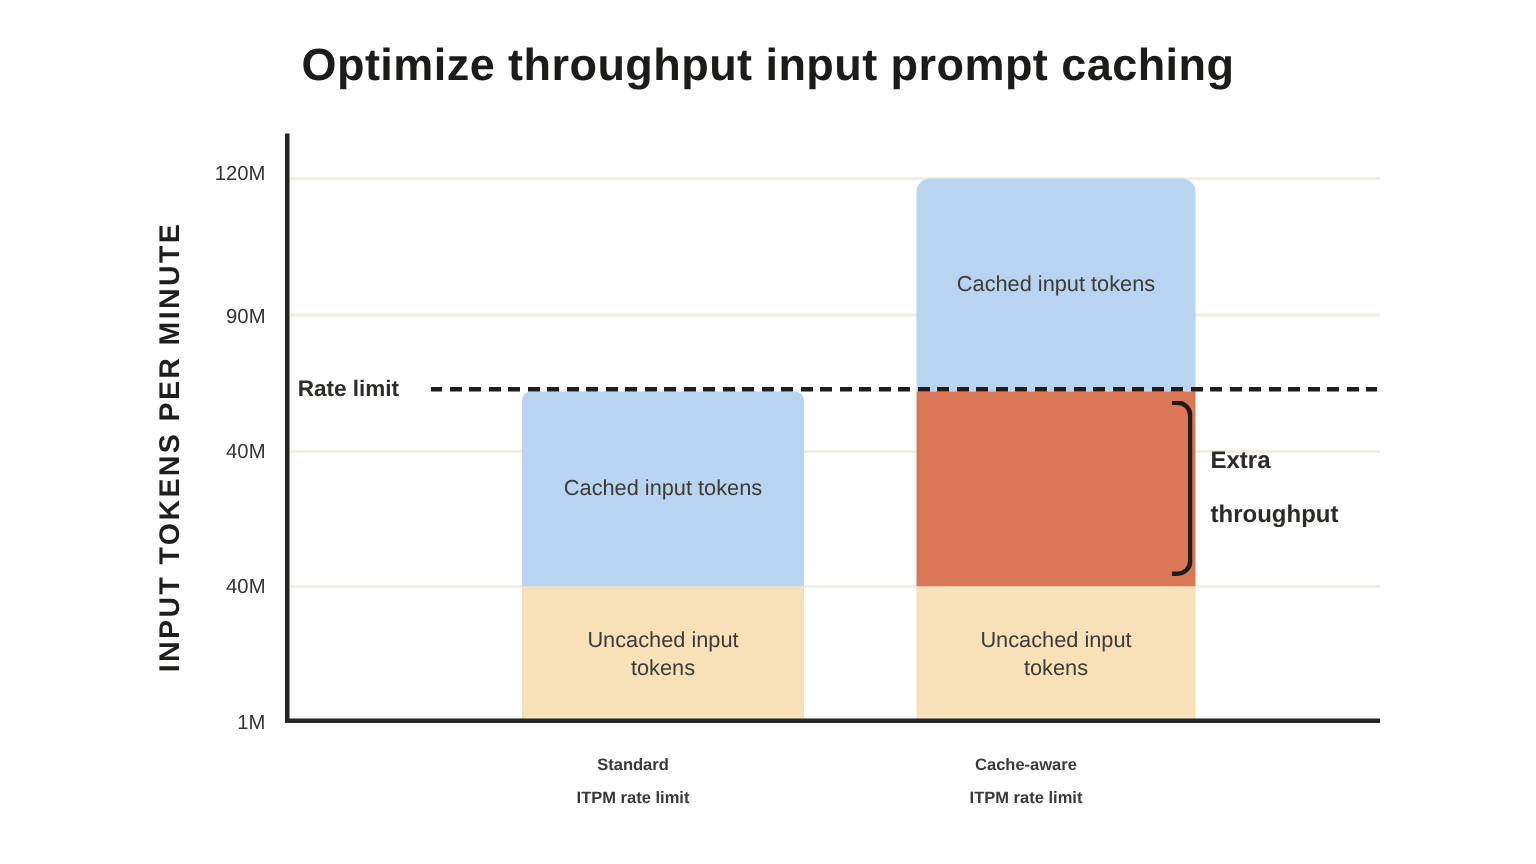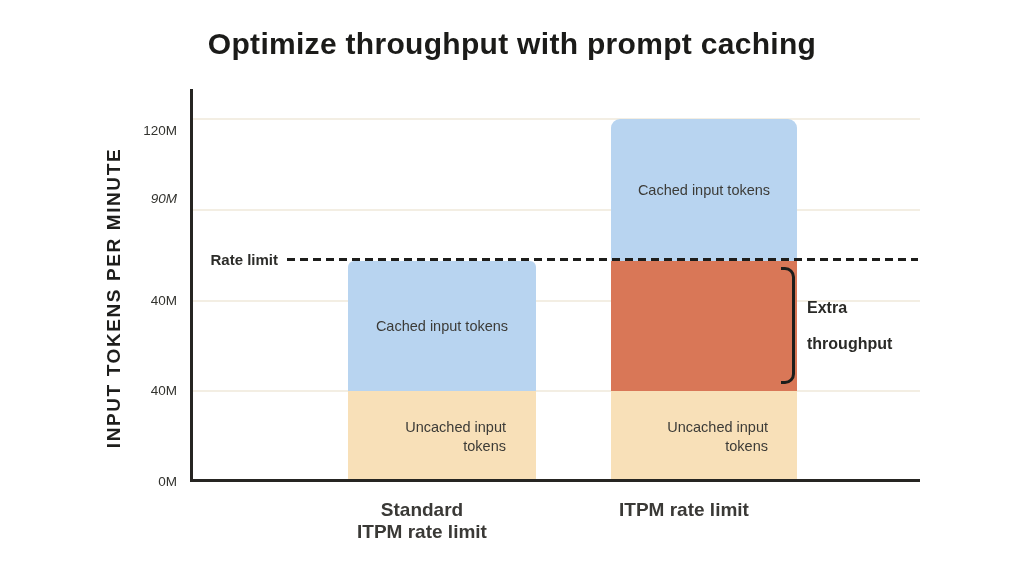--- a/index.html
+++ b/index.html
@@ -24,50 +24,50 @@
     position:absolute;left:-13px;transform:translateX(-100%);
     font-size:13.5px;color:#33332f;white-space:nowrap;line-height:16px;z-index:1;
   }
   .bar{position:absolute;bottom:0;display:flex;flex-direction:column;z-index:2;margin-left:20px;}
   #bar-0{left:138px;width:188px;}
   #bar-1{left:401px;width:186px;}
   .seg{display:flex;align-items:center;justify-content:center;}
   .seg-top-l{border-radius:6px 6px 0 0;}
   .seg-top-r{border-radius:9px 9px 0 0;}
   .lbl{font-size:14.5px;color:#3c3b37;text-align:center;line-height:19px;}
-  .seg-uncached .lbl{max-width:128px;text-align:right;}
+  .seg-uncached .lbl{max-width:128px;}
   #rate-line{
     position:absolute;left:97px;width:631px;height:2.5px;z-index:4;
     background:repeating-linear-gradient(90deg,#1d1d1b 0 8px,transparent 8px 13px);
   }
   #rate-label{
-    position:absolute;left:12px;width:76px;text-align:right;
+    position:absolute;left:0;width:76px;text-align:right;
     font-size:15px;font-weight:700;color:#2c2c29;line-height:20px;z-index:4;
   }
   #bracket{
     position:absolute;left:591px;width:14px;box-sizing:border-box;
     border:3px solid #1d1d1b;border-left:none;border-radius:0 10px 10px 0;z-index:4;
   }
   #extra-label{
     position:absolute;left:617px;display:flex;flex-direction:column;justify-content:center;
     font-size:16px;font-weight:700;color:#2a2a27;line-height:20px;z-index:4;white-space:nowrap;
   }
   .xlabel{
     position:absolute;top:410px;text-align:center;
-    font-size:19px;font-weight:700;color:#3a3936;line-height:22px;
+    font-size:11px;font-weight:700;color:#3a3936;line-height:22px;
   }
   #xlabel-0{left:138px;width:188px;}
   #xlabel-1{left:401px;width:186px;}
 </style>
 </head>
 <body>
 
 <div class="canvas">
 
-  <h1 class="title">Optimize throughput with prompt caching</h1>
+  <h1 class="title">Optimize throughput input prompt caching</h1>
 
   <div class="ylabel">INPUT TOKENS PER MINUTE</div>
 
   <div id="plot">
       <div class="gridline" style="bottom: 362px;"></div>
       <div class="gridline" style="bottom: 271.25px;"></div>
       <div class="gridline" style="bottom: 180.5px;"></div>
       <div class="gridline" style="bottom: 89.75px;"></div>
     <div id="axis-y"></div>
     <div id="axis-x"></div>
@@ -99,21 +99,22 @@
     <div id="extra-label" style="top: 178.175px; height: 117.075px; gap: 16px;">
       <span>Extra</span>
       <span>throughput</span>
     </div>
 
     <div class="xlabel" id="xlabel-0">
       <div>Standard</div>
       <div>ITPM rate limit</div>
     </div>
     <div class="xlabel" id="xlabel-1">
+      <div>Cache-aware</div>
       <div>ITPM rate limit</div>
     </div>
-  <span class="ytick" style="bottom: -8px;">0M</span>
+  <span class="ytick" style="bottom: -8px;">1M</span>
       <span class="ytick" style="bottom: 82.75px;">40M</span>
       <span class="ytick" style="bottom: 173.5px;">40M</span>
-      <span class="ytick" style="bottom: 275px; font-style: italic;">90M</span>
-      <span class="ytick" style="bottom: 343px;">120M</span>
+      <span class="ytick" style="bottom: 263px;">90M</span>
+      <span class="ytick" style="bottom: 358px;">120M</span>
     </div>
 </div>
 
 </body></html>

